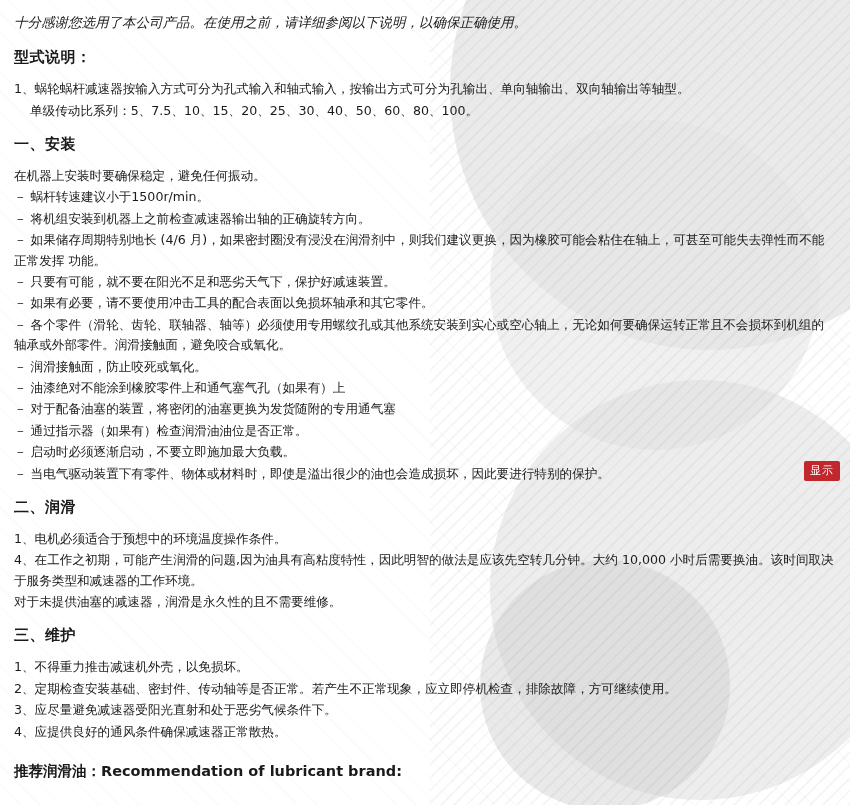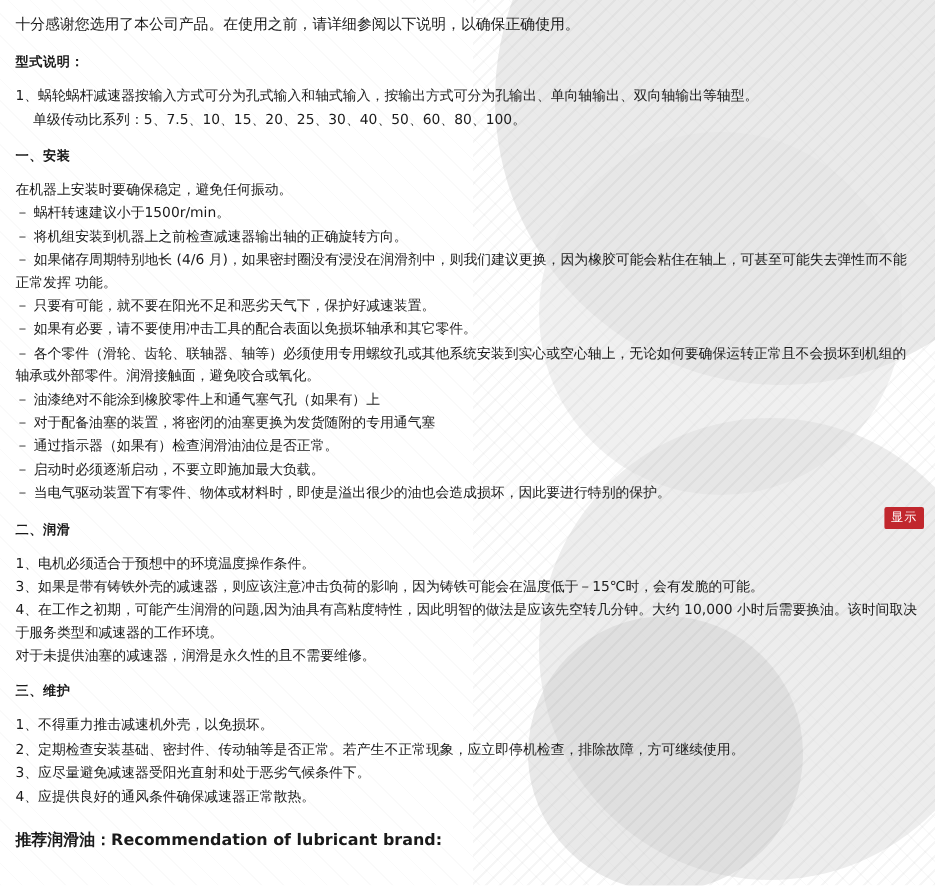--- a/index.html
+++ b/index.html
@@ -43,24 +43,25 @@
     position: relative;
     z-index: 2;
     padding: 10px 14px 0 14px;
     box-sizing: border-box;
   }
 
   .intro {
     font-size: 13.5px;
     line-height: 1.5;
     margin: 2px 0 16px 0;
+    font-style: italic;
   }
 
   .sec-title {
-    font-size: 12px;
+    font-size: 15px;
     font-weight: bold;
     margin: 14px 0 6px 0;
     letter-spacing: .5px;
   }
 
   .para {
     font-size: 12.6px;
     line-height: 1.62;
     margin: 0 0 1px 0;
   }
@@ -114,31 +115,31 @@
 
   <div class="sec-title">一、安装</div>
   <div class="blocklist">
     <div class="para">在机器上安装时要确保稳定，避免任何振动。</div>
     <div class="para">－ 蜗杆转速建议小于1500r/min。</div>
     <div class="para">－ 将机组安装到机器上之前检查减速器输出轴的正确旋转方向。</div>
     <div class="para">－ 如果储存周期特别地长 (4/6 月)，如果密封圈没有浸没在润滑剂中，则我们建议更换，因为橡胶可能会粘住在轴上，可甚至可能失去弹性而不能正常发挥 功能。</div>
     <div class="para">－ 只要有可能，就不要在阳光不足和恶劣天气下，保护好减速装置。</div>
     <div class="para">－ 如果有必要，请不要使用冲击工具的配合表面以免损坏轴承和其它零件。</div>
     <div class="para">－ 各个零件（滑轮、齿轮、联轴器、轴等）必须使用专用螺纹孔或其他系统安装到实心或空心轴上，无论如何要确保运转正常且不会损坏到机组的轴承或外部零件。润滑接触面，避免咬合或氧化。</div>
+    <div class="para">－ 润滑接触面，防止咬死或氧化。</div>
     <div class="para">－ 油漆绝对不能涂到橡胶零件上和通气塞气孔（如果有）上</div>
     <div class="para">－ 对于配备油塞的装置，将密闭的油塞更换为发货随附的专用通气塞</div>
     <div class="para">－ 通过指示器（如果有）检查润滑油油位是否正常。</div>
     <div class="para">－ 启动时必须逐渐启动，不要立即施加最大负载。</div>
     <div class="para">－ 当电气驱动装置下有零件、物体或材料时，即使是溢出很少的油也会造成损坏，因此要进行特别的保护。</div>
   </div>
 
   <div class="sec-title">二、润滑</div>
   <div class="blocklist">
     <div class="para">1、电机必须适合于预想中的环境温度操作条件。</div>
-    <div class="para">3、如果是带有铸铁外壳的减速器，则应该注意冲击负荷的影响，因为铸铁可能会在温度低于－15℃时，会有发脆的可能。</div>
     <div class="para">4、在工作之初期，可能产生润滑的问题,因为油具有高粘度特性，因此明智的做法是应该先空转几分钟。大约 10,000 小时后需要换油。该时间取决于服务类型和减速器的工作环境。</div>
     <div class="para">对于未提供油塞的减速器，润滑是永久性的且不需要维修。</div>
   </div>
 
   <div class="sec-title">三、维护</div>
   <div class="blocklist">
     <div class="para">1、不得重力推击减速机外壳，以免损坏。</div>
     <div class="para">2、定期检查安装基础、密封件、传动轴等是否正常。若产生不正常现象，应立即停机检查，排除故障，方可继续使用。</div>
     <div class="para">3、应尽量避免减速器受阳光直射和处于恶劣气候条件下。</div>
     <div class="para">4、应提供良好的通风条件确保减速器正常散热。</div>

